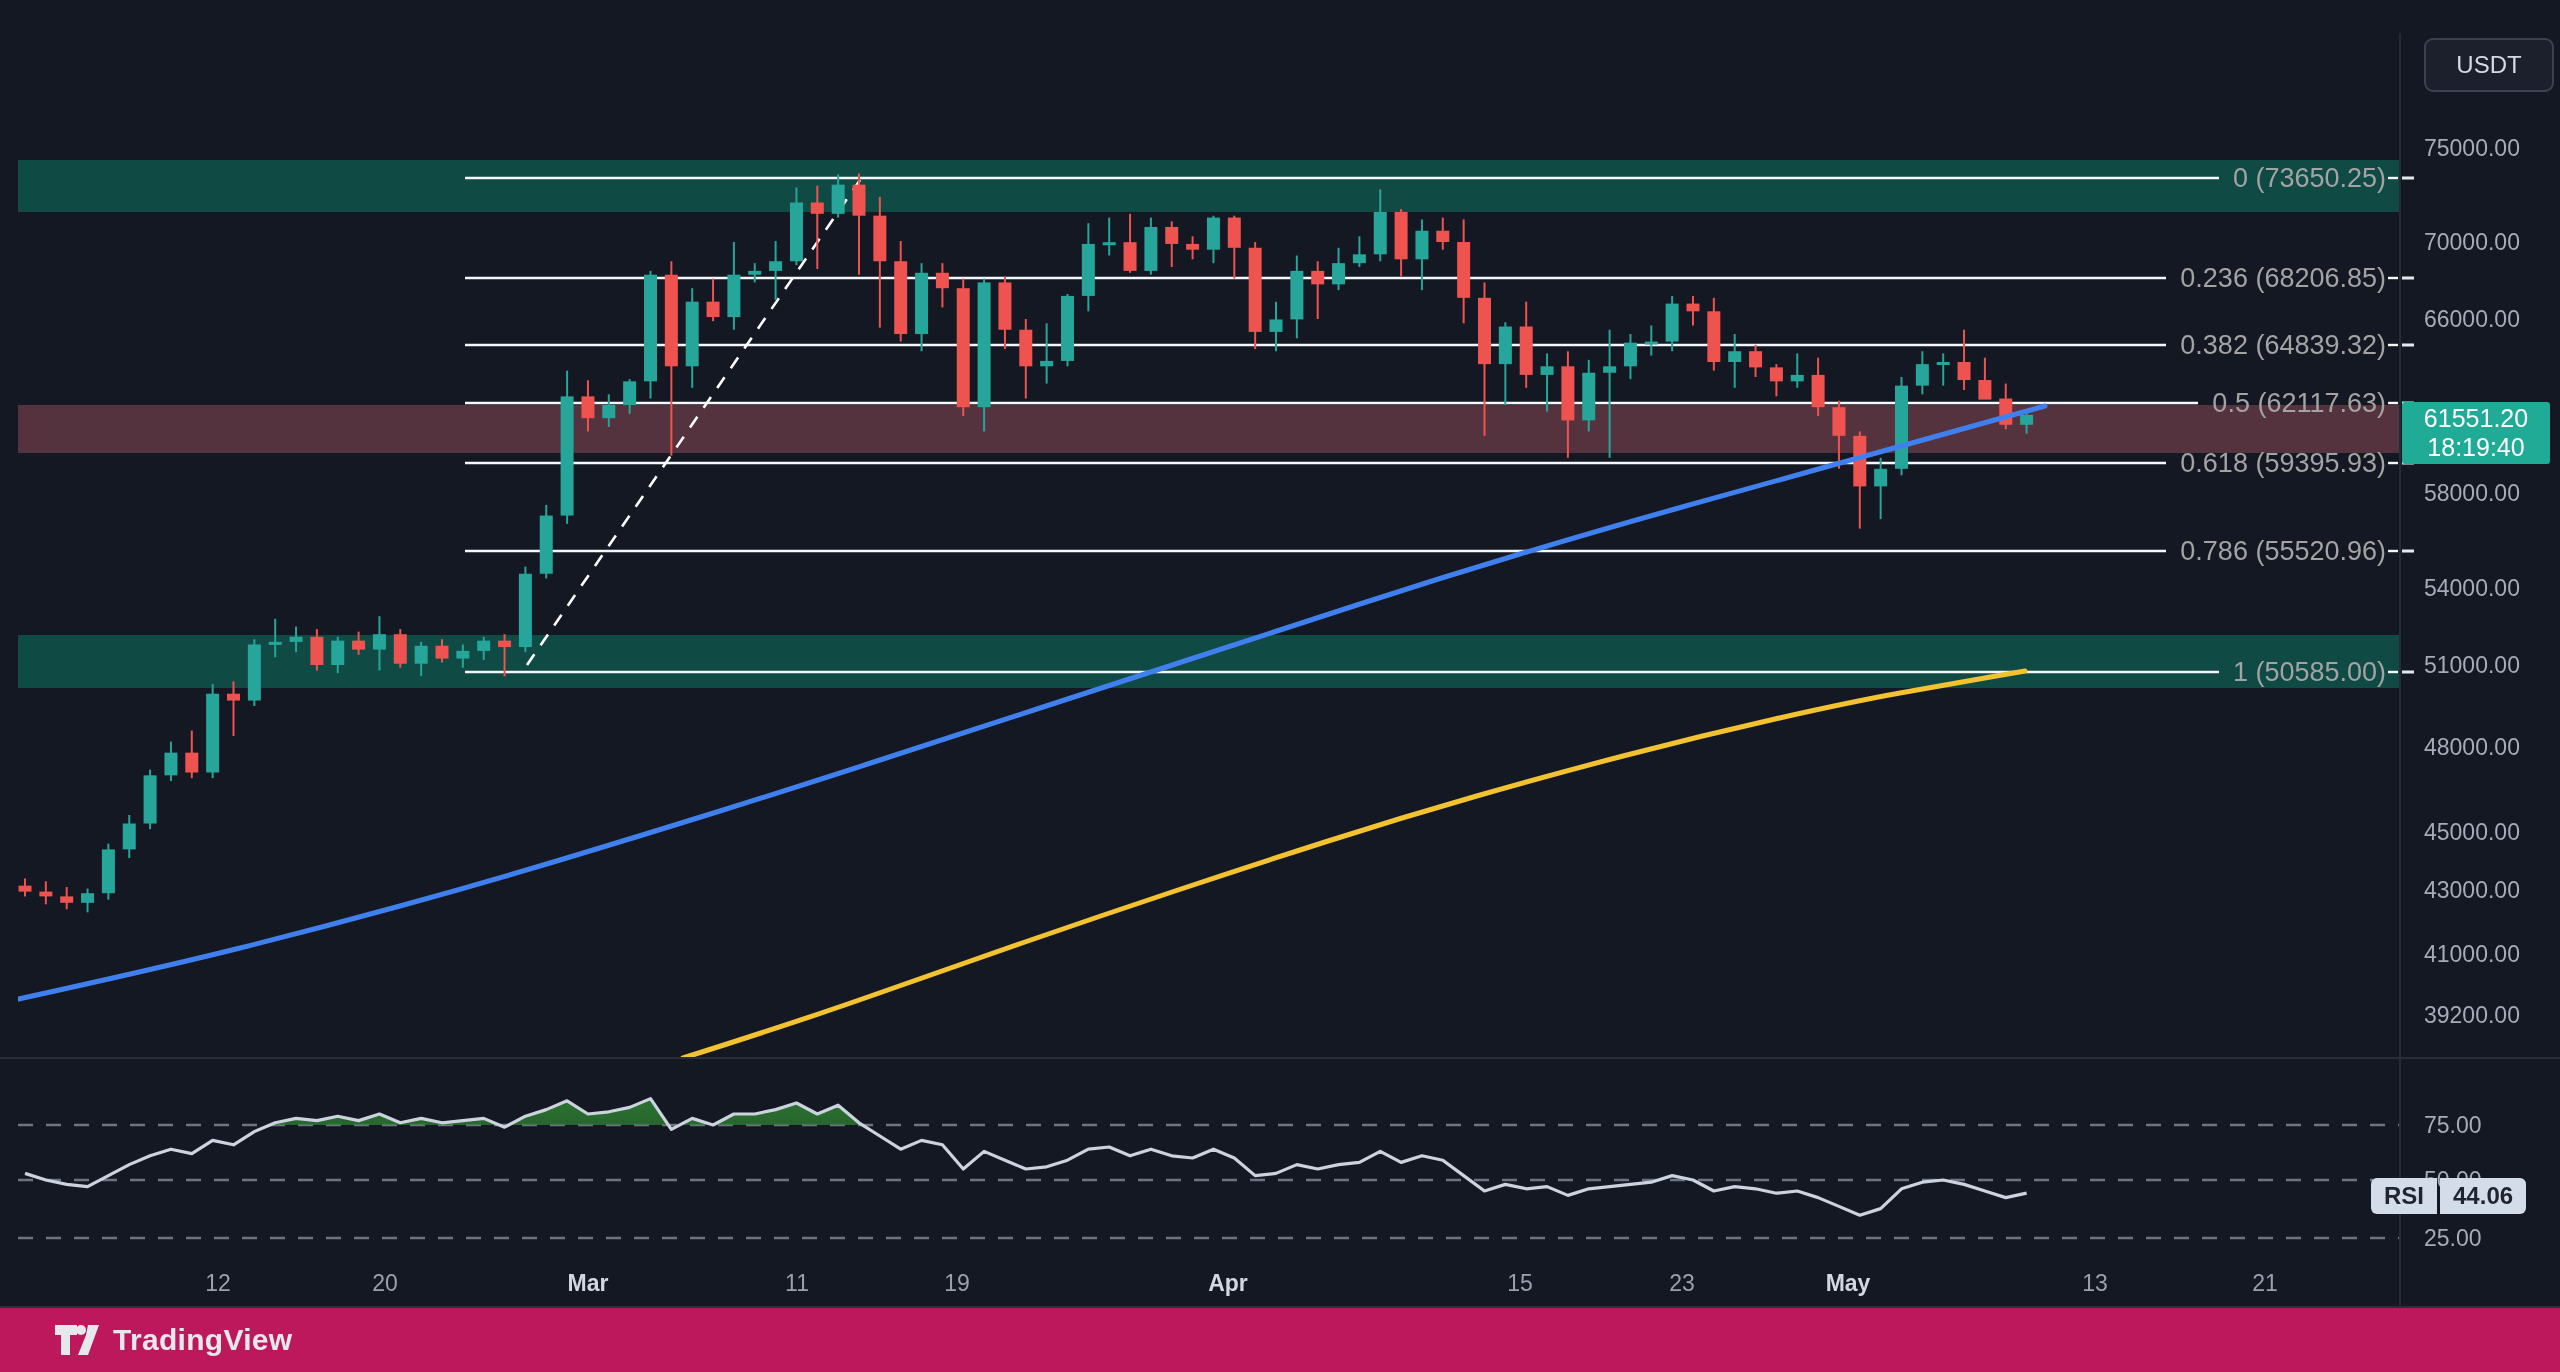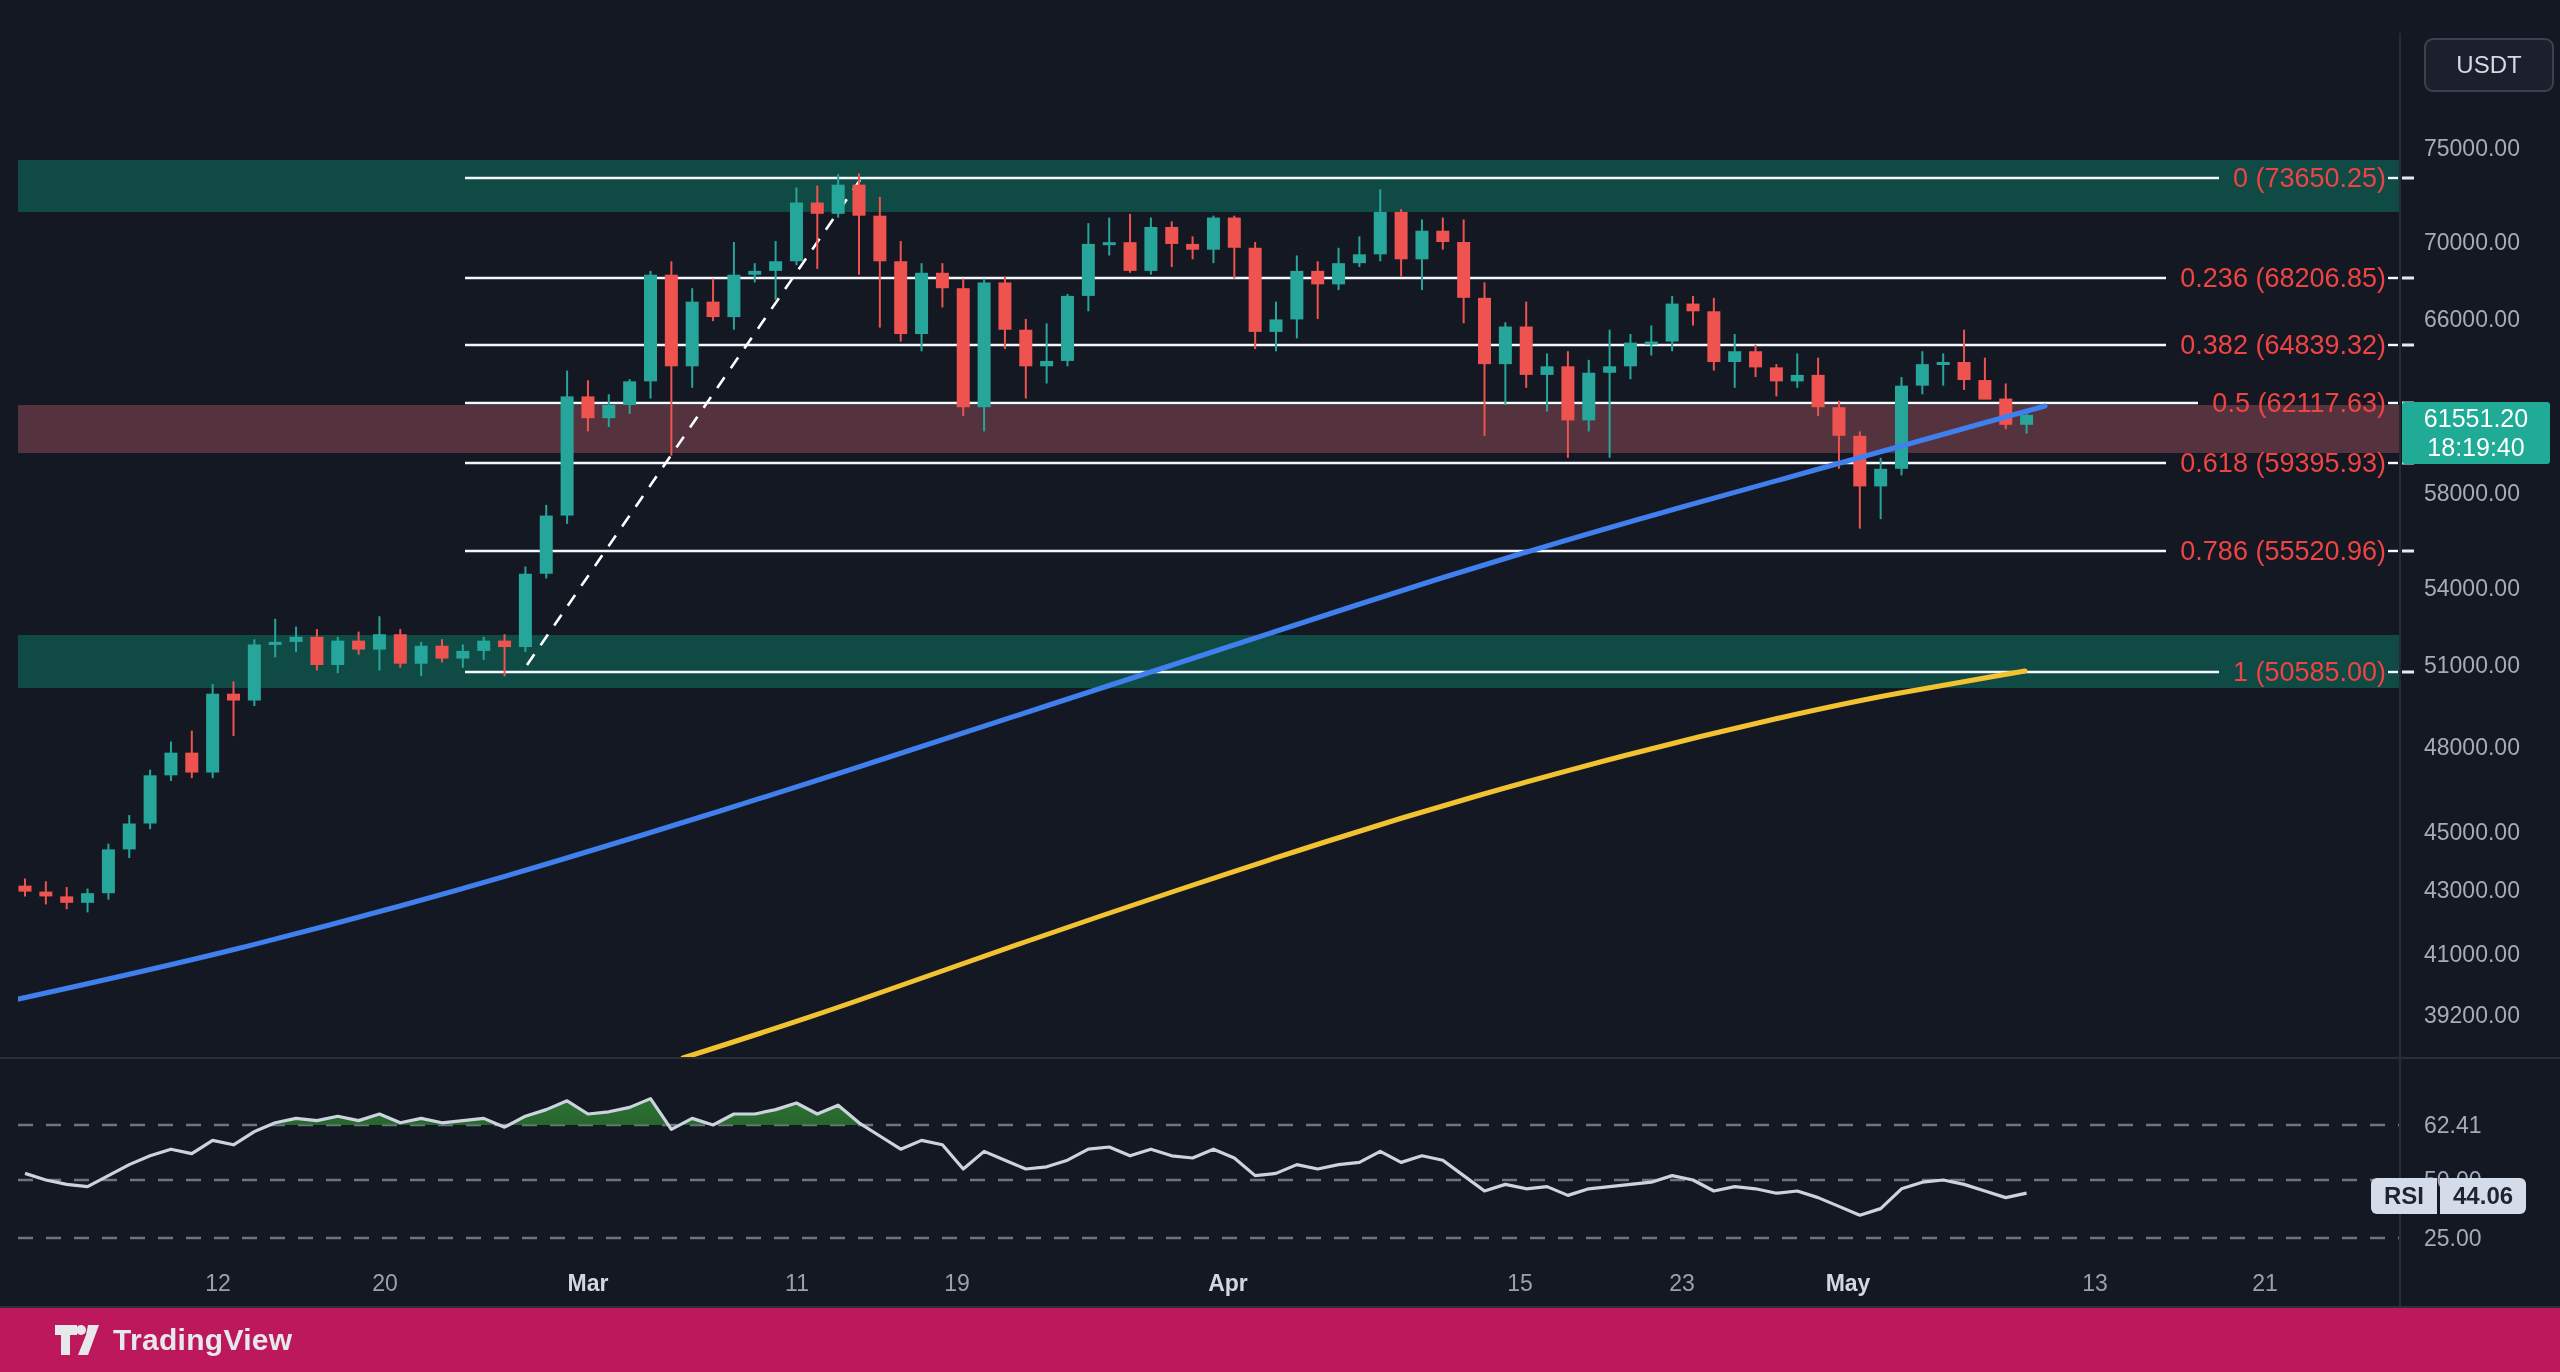--- a/index.html
+++ b/index.html
@@ -9,21 +9,21 @@
   #header{position:absolute;left:0;top:0;width:2560px;height:33px;background:#191e2a;z-index:30;}
   #header span{position:absolute;left:18px;top:50%;transform:translateY(-50%);
        font-size:21px;color:#d0d4de;letter-spacing:.2px;}
   
   #chart{position:absolute;left:0;top:33px;width:2560px;height:1273px;background:#141823;}
   #svg{position:absolute;left:0;top:-33px;}
   #labels{position:absolute;left:0;top:-33px;width:2560px;height:1372px;pointer-events:none;z-index:10;}
   .paxis-label{position:absolute;left:2424px;transform:translateY(-50%);font-size:23px;color:#a6abb8;white-space:nowrap;text-align:right;}
   .taxis-label{position:absolute;top:1283px;transform:translate(-50%,-50%);font-size:23px;color:#9aa0ad;white-space:nowrap;}
   .taxis-label.major{color:#d3d7e0;font-weight:700;}
-  .fib-label{position:absolute;right:174px;transform:translateY(-50%);font-size:27px;color:#ef4444;white-space:nowrap;}
+  .fib-label{position:absolute;right:174px;transform:translateY(-50%);font-size:27px;color:#a3a3a3;white-space:nowrap;}
   
   #usdt-badge{position:absolute;left:2424px;top:5px;width:126px;height:50px;border:2px solid #3c4150;
       border-radius:9px;background:#1b202c;color:#d5d9e3;font-size:24px;display:flex;align-items:center;
       justify-content:center;z-index:20;}
   #price-badge{position:absolute;left:2402px;top:369px;width:148px;height:62px;background:#20ab96;border-radius:3px;
       color:#fff;font-size:25px;line-height:29px;text-align:center;padding-top:2px;box-sizing:border-box;z-index:22;}
   #rsi-badge{position:absolute;left:2346px;top:1145px;display:flex;gap:3px;z-index:22;font-size:24px;font-weight:700;color:#1e2430;}
   #rsi-badge .seg{background:#d5dce9;padding:4px 13px;}
   #rsi-badge .seg:first-child{border-radius:6px 0 0 6px;margin-left:25px;}
   #rsi-badge .seg:last-child{border-radius:0 6px 6px 0;}
@@ -289,21 +289,21 @@
         <div class="paxis-label" style="top: 242px;">70000.00</div>
         <div class="paxis-label" style="top: 319px;">66000.00</div>
         <div class="paxis-label" style="top: 493px;">58000.00</div>
         <div class="paxis-label" style="top: 588px;">54000.00</div>
         <div class="paxis-label" style="top: 665px;">51000.00</div>
         <div class="paxis-label" style="top: 747px;">48000.00</div>
         <div class="paxis-label" style="top: 832px;">45000.00</div>
         <div class="paxis-label" style="top: 890px;">43000.00</div>
         <div class="paxis-label" style="top: 954px;">41000.00</div>
         <div class="paxis-label" style="top: 1015px;">39200.00</div>
-        <div class="paxis-label" style="top: 1125px;">62.41</div>
+        <div class="paxis-label" style="top: 1125px;">75.00</div>
         <div class="paxis-label" style="top: 1180px;">50.00</div>
         <div class="paxis-label" style="top: 1238px;">25.00</div>
         <div class="taxis-label" style="left: 218px;">12</div>
         <div class="taxis-label" style="left: 385px;">20</div>
         <div class="taxis-label major" style="left: 588px;">Mar</div>
         <div class="taxis-label" style="left: 797px;">11</div>
         <div class="taxis-label" style="left: 957px;">19</div>
         <div class="taxis-label major" style="left: 1228px;">Apr</div>
         <div class="taxis-label" style="left: 1520px;">15</div>
         <div class="taxis-label" style="left: 1682px;">23</div>

